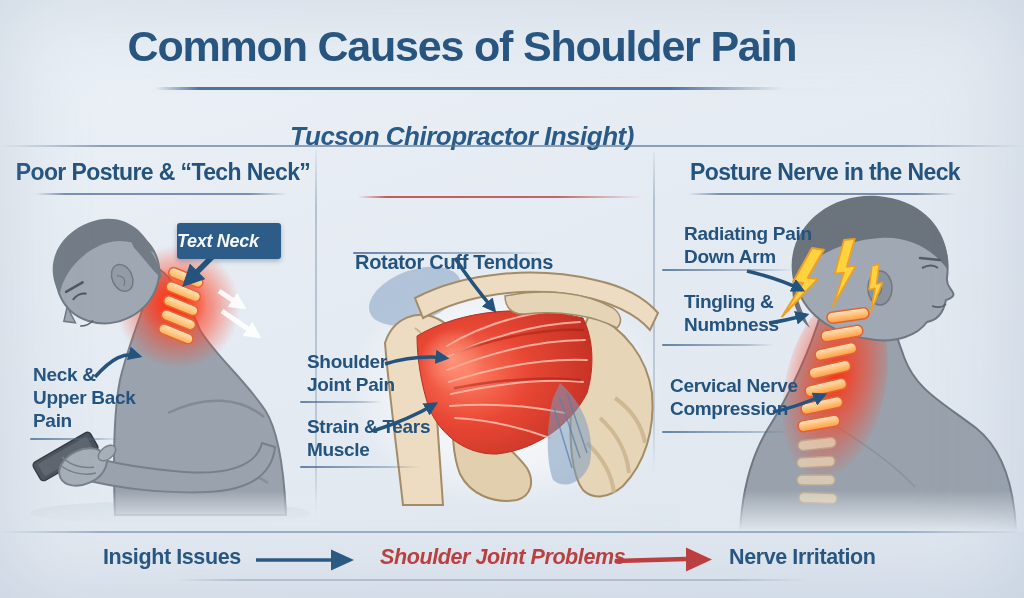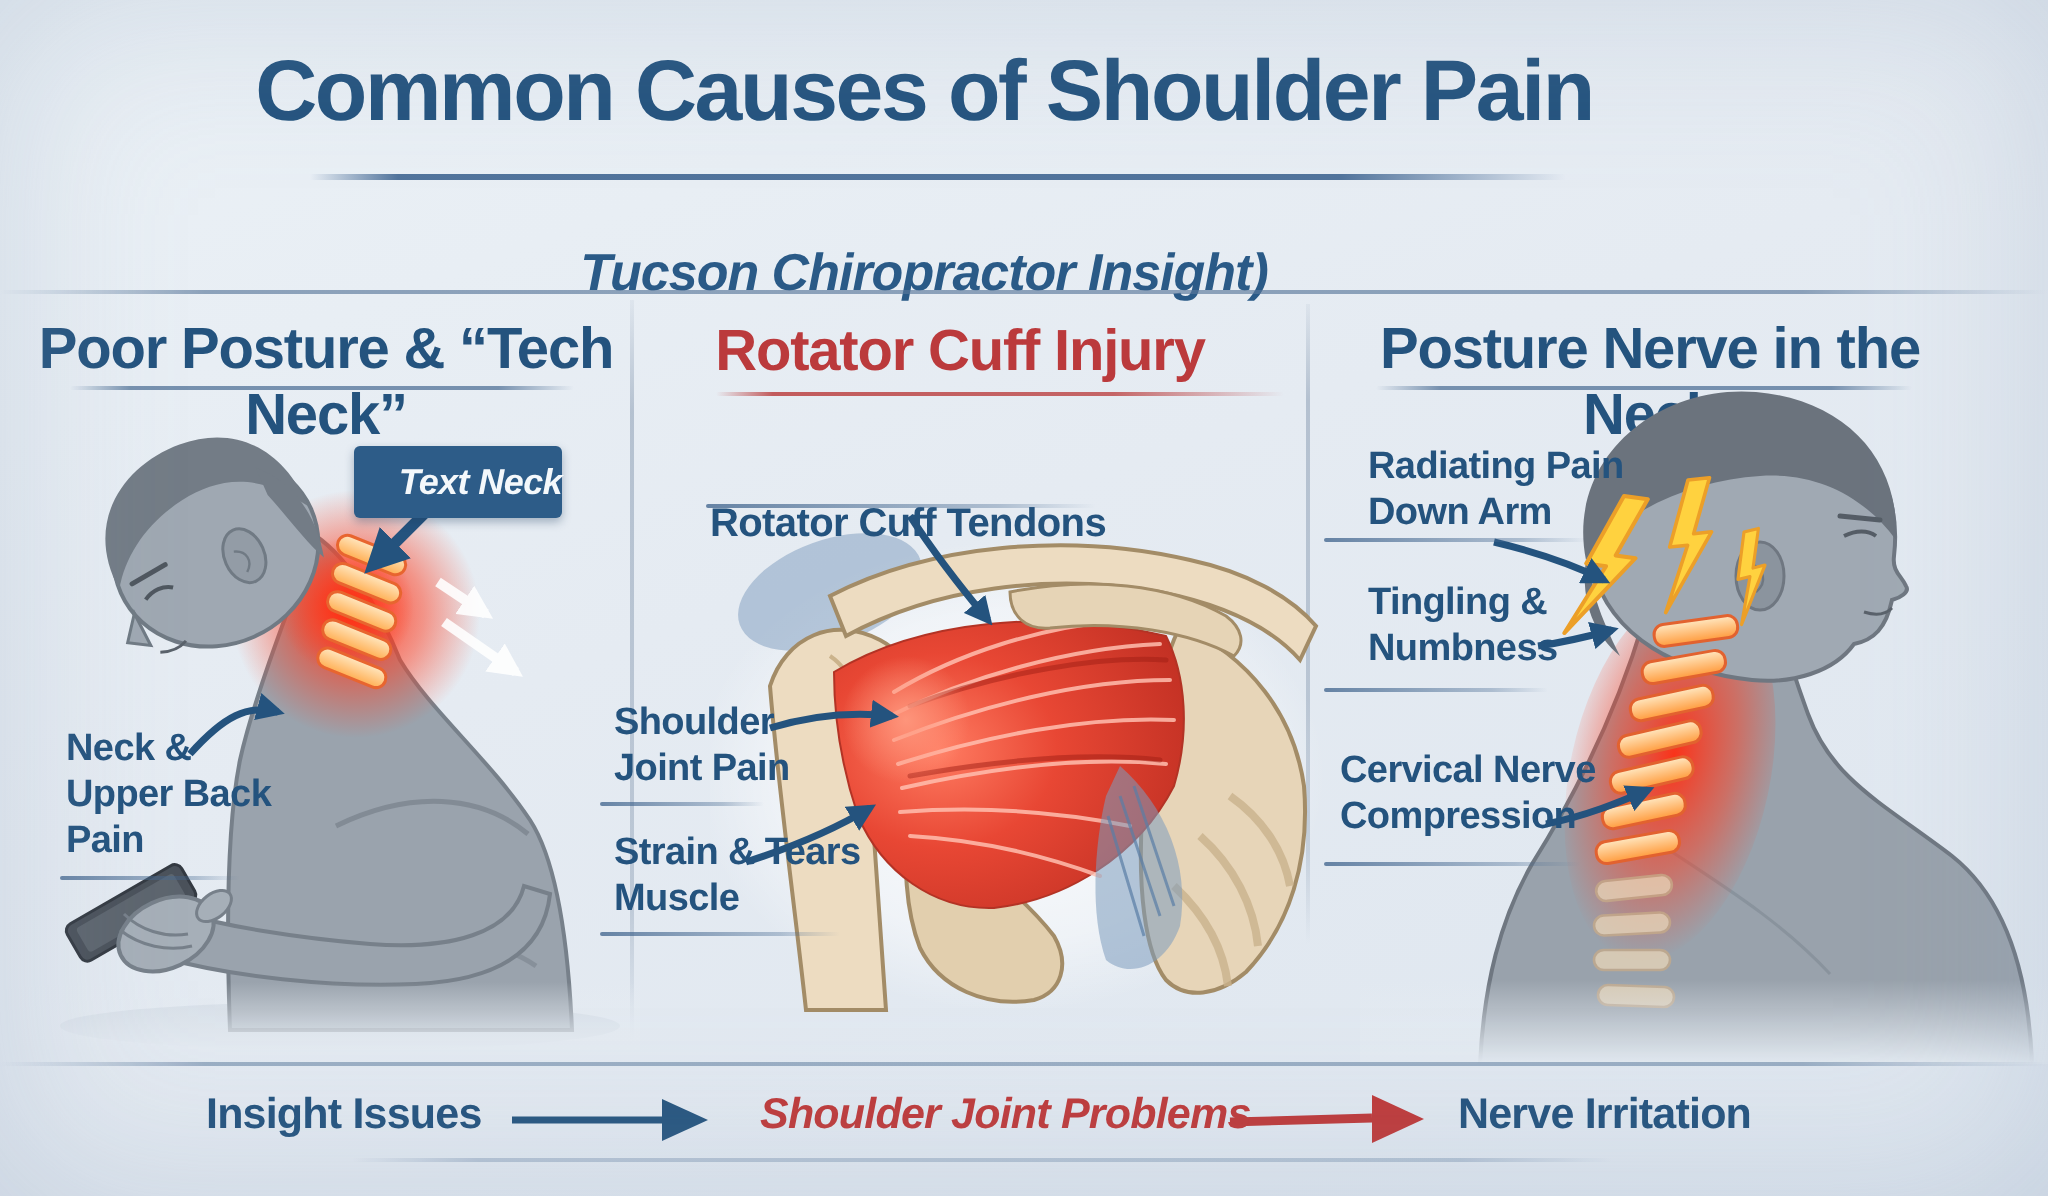--- a/index.html
+++ b/index.html
@@ -15,31 +15,31 @@
     font-size:43px; font-weight:bold; letter-spacing:-1.2px; color:#24537e; }
   .subtitle { left:112px; top:95px; width:700px; text-align:center;
     font-size:26px; font-style:italic; font-weight:bold; color:#2a5a87; letter-spacing:-0.5px;margin-top:26px; }
   .hline { position:absolute; height:2px; border-radius:1px;
     background:linear-gradient(90deg,rgba(90,120,155,0),rgba(90,120,155,.65) 10%,rgba(90,120,155,.65) 88%,rgba(90,120,155,0)); }
   .title-ul { left:155px; top:87px; width:628px; height:2.5px;
     background:linear-gradient(90deg,rgba(55,95,140,0),rgba(55,95,140,.85) 7%,rgba(55,95,140,.85) 82%,rgba(55,95,140,0)); }
   .vline { position:absolute; width:1.5px;
     background:linear-gradient(180deg,rgba(140,158,180,.1),rgba(140,158,180,.55) 15%,rgba(140,158,180,.45) 80%,rgba(140,158,180,0)); }
   .panel-title { position:absolute; text-align:center; font-weight:bold;
-    font-size:29px; letter-spacing:-0.6px; color:#24537e; }
+    font-size:23px; letter-spacing:-0.6px; color:#24537e; }
   .panel-title.red { color:#bb3a3c; }
   .ul { position:absolute; height:2px; border-radius:1px;
     background:linear-gradient(90deg,rgba(70,105,145,.8),rgba(70,105,145,.35) 75%,rgba(70,105,145,0)); }
   .ul.center { background:linear-gradient(90deg,rgba(70,105,145,0),rgba(70,105,145,.7) 12%,rgba(70,105,145,.7) 85%,rgba(70,105,145,0)); }
   .ul.redline { background:linear-gradient(90deg,rgba(185,55,55,0),rgba(185,55,55,.8) 10%,rgba(185,55,55,.75) 70%,rgba(185,55,55,0)); }
   .lbl { position:absolute; font-weight:bold; color:#24537e;
     font-size:19px; line-height:1.2; letter-spacing:-0.3px; }
   .lbl .ln { display:block; }
   .callout { position:absolute; left:177px; top:223px; width:104px; height:36px;
-    background:#2d5c88; border-radius:3px; display:flex; align-items:center; justify-content:flex-end;
+    background:#2d5c88; border-radius:3px; display:flex; align-items:center; justify-content:flex-start;
     color:#f4f8fb; font-weight:bold; font-style:italic; font-size:18px; letter-spacing:-0.3px;
     box-shadow:0 2px 5px rgba(30,60,95,.35); }
   .footer-step { position:absolute; top:545px; font-weight:bold; font-size:21.5px;
     letter-spacing:-0.4px; color:#24537e; }
   .footer-step.red { color:#bf3a3a; font-style:italic; }
   svg { display:block; }
   .overlay { position:absolute; left:0; top:0; pointer-events:none; }
 </style>
 </head>
 <body>
@@ -50,21 +50,20 @@
   <div class="abs title-ul"></div>
   <div class="abs subtitle">Tucson Chiropractor Insight)</div>
 
   <div class="hline" style="left:0;top:145px;width:1024px;"></div>
   <div class="vline" style="left:315px;top:150px;height:372px;"></div>
   <div class="vline" style="left:653px;top:152px;height:320px;"></div>
 
   <div class="panel-title" style="left:10px;top:159px;width:306px;">Poor Posture &amp; “Tech Neck”</div>
   <div class="ul center" style="left:35px;top:193px;width:252px;"></div>
 
-  <div class="panel-title red" style="left:330px;top:160px;width:300px;">Rotator Cuff Injury</div>
   <div class="ul redline" style="left:358px;top:196px;width:284px;"></div>
 
   <div class="panel-title" style="left:660px;top:159px;width:330px;">Posture Nerve in the Neck</div>
   <div class="ul center" style="left:688px;top:193px;width:268px;"></div>
 
   <svg class="abs" style="left:10px;top:195px;" width="310" height="330" viewBox="0 0 310 330">
     <defs>
       <radialGradient id="gRed" cx="50%" cy="50%" r="50%">
         <stop offset="0%" stop-color="#ff2d12" stop-opacity="0.95"></stop>
         <stop offset="55%" stop-color="#ff3d1f" stop-opacity="0.5"></stop>

